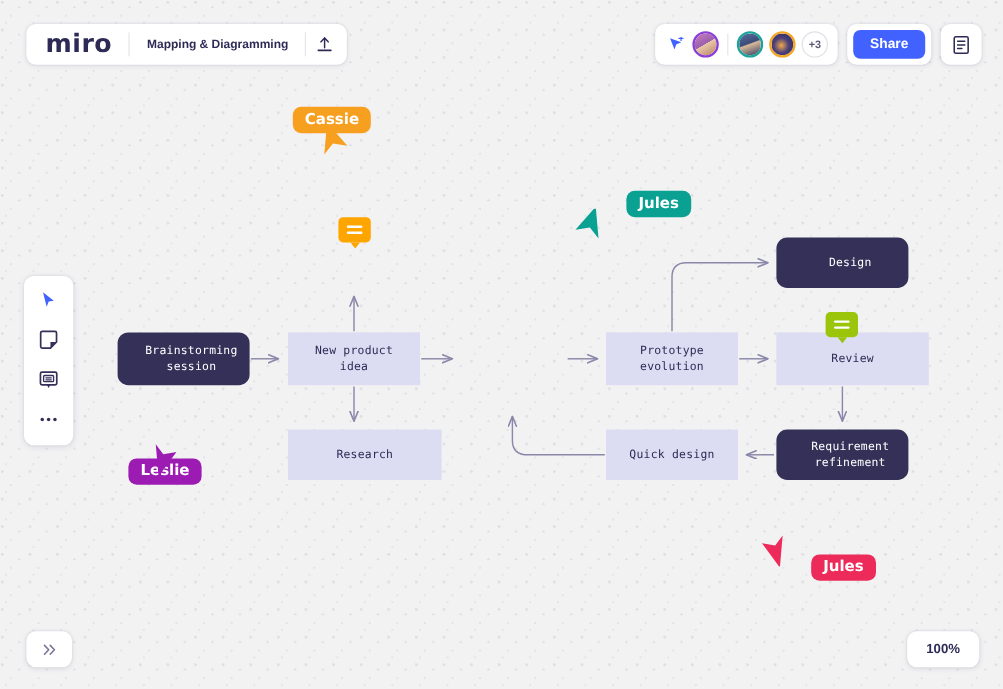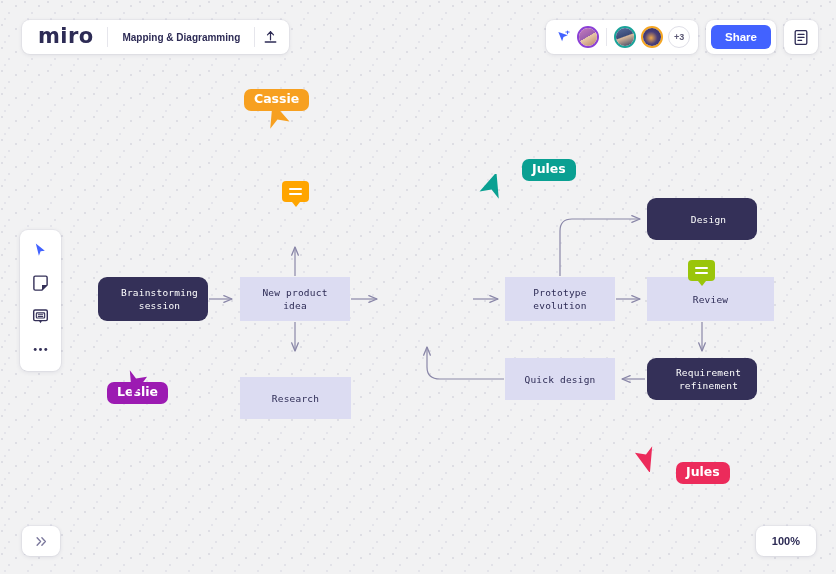--- a/index.html
+++ b/index.html
@@ -294,21 +294,21 @@
 
   <div class="node node-dark" style="left:98px;top:277px;width:110px;height:44px;">
     <span>Brainstorming<br>session</span>
   </div>
 
 
   <div class="node node-light" style="left:240px;top:277px;width:110px;height:44px;">
     <span>New product<br>idea</span>
   </div>
 
-  <div class="node node-light" style="left:240px;top:358px;width:111px;height:42px;margin-top:19px;">
+  <div class="node node-light" style="left:240px;top:358px;width:128px;height:42px;">
     <span>Research</span>
   </div>
 
 
   <div class="node node-light" style="left:505px;top:277px;width:110px;height:44px;">
     <span>Prototype<br>evolution</span>
   </div>
 
   <div class="node node-dark" style="left:647px;top:198px;width:110px;height:42px;">
     <span>Design</span>

